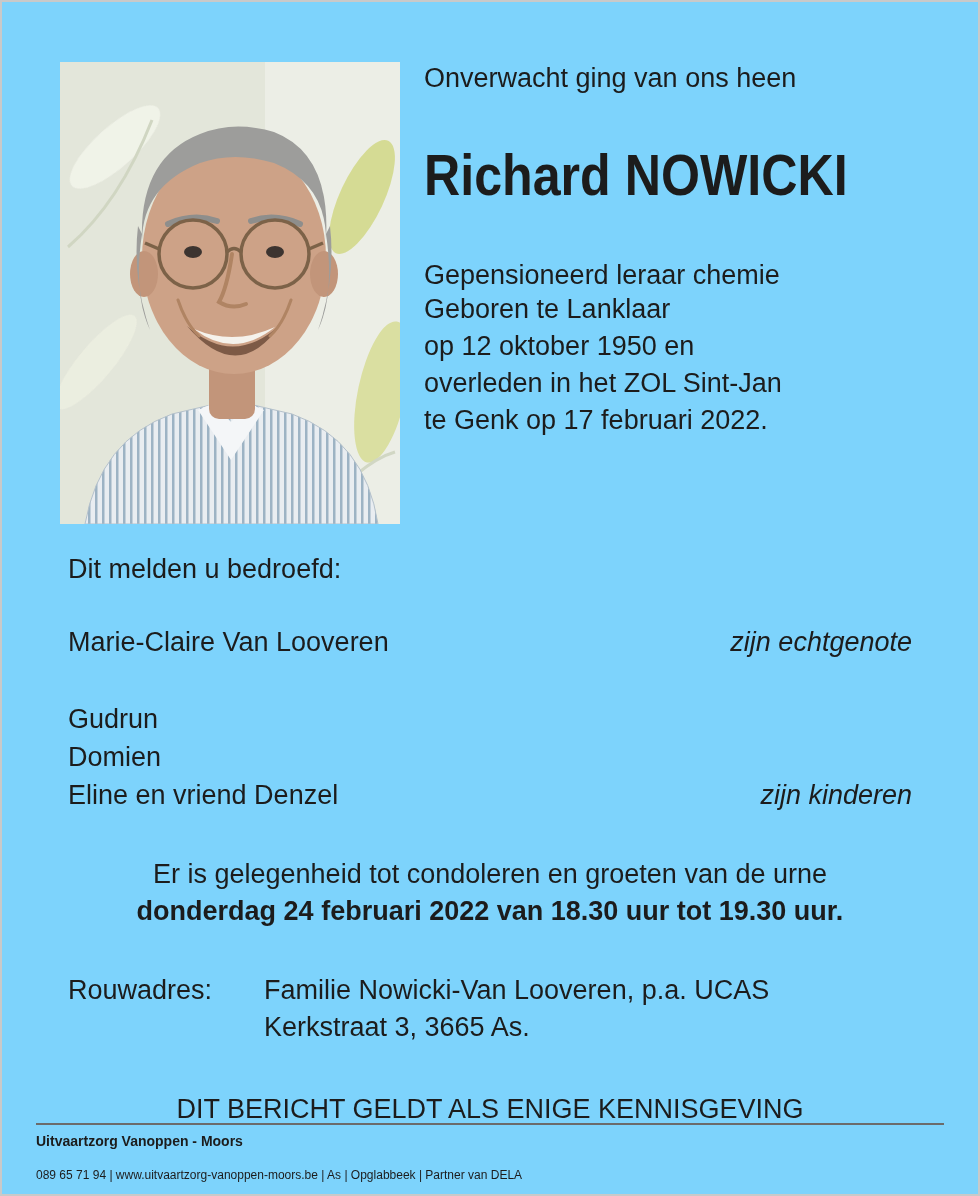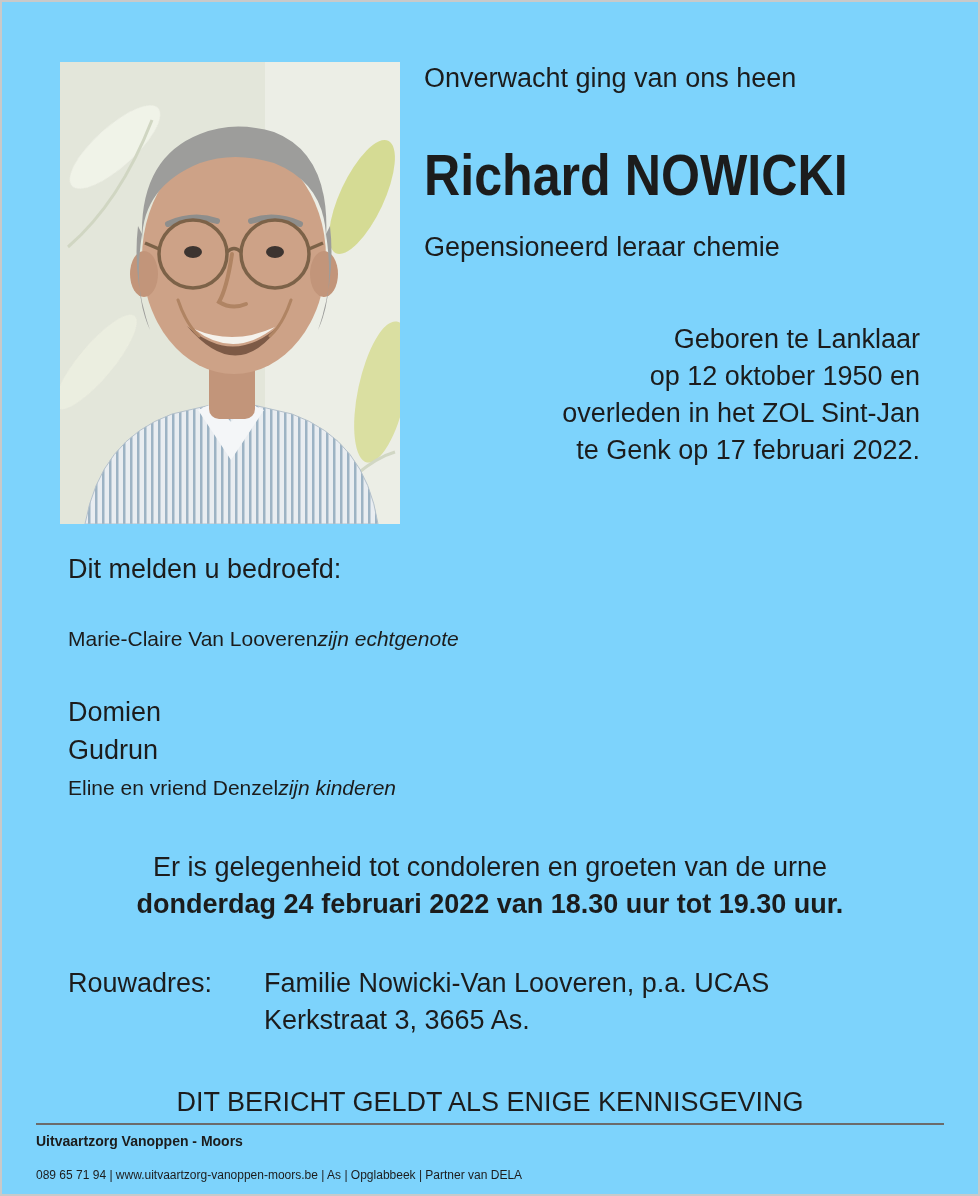--- a/index.html
+++ b/index.html
@@ -19,25 +19,25 @@
   }
   .photo svg { display:block; width:100%; height:100%; }
   .head-col { flex:1; padding-left:24px; }
   .intro { font-size:27px; line-height:32px; }
   .name {
     margin-top:52px;
     font-size:57px; font-weight:700; line-height:58px;
     transform:scaleX(0.88); transform-origin:left center;
     white-space:nowrap;
   }
-  .subtitle { margin-top:28px; font-size:27px; }
-  .birth { margin-top:58px; font-size:27px; line-height:37px;text-align:right; }
+  .subtitle { margin-top:56px; font-size:27px; }
+  .birth { font-size:27px; line-height:37px; }
   .section { padding:0 66px; }
   .heading { margin-top:30px; font-size:27px; }
-  .row { display:flex; align-items:baseline; font-size:21px; }
+  .row { display:flex; justify-content:space-between; align-items:baseline; font-size:27px; }
   .spouse-row { margin-top:42px; }
   .children { margin-top:42px; font-size:27px; line-height:38px; }
   .relation { font-style:italic; }
   .condolence { margin-top:42px; text-align:center; font-size:27px; line-height:37px; }
   .condolence .bold { font-weight:700; }
   .rouwadres { display:flex; margin-top:42px; font-size:27px; line-height:37px; }
   .rouwadres .label { width:196px; flex:none; }
   .notice { margin-top:48px; text-align:center; font-size:27px; }
   .footer {
     position:absolute; left:34px; right:34px; bottom:12px;
@@ -116,22 +116,22 @@
 
   <div class="section">
     <div class="heading">Dit melden u bedroefd:</div>
 
     <div class="row spouse-row">
       <span>Marie-Claire Van Looveren</span>
       <span class="relation">zijn echtgenote</span>
     </div>
 
     <div class="children">
+      <div>Gudrun</div>
       <div>Domien</div>
-      <div>Gudrun</div>
       <div class="row">
         <span>Eline en vriend Denzel</span>
         <span class="relation">zijn kinderen</span>
       </div>
     </div>
   </div>
 
   <div class="section condolence">
     <div>Er is gelegenheid tot condoleren en groeten van de urne</div>
     <div class="bold">donderdag 24 februari 2022 van 18.30 uur tot 19.30 uur.</div>

